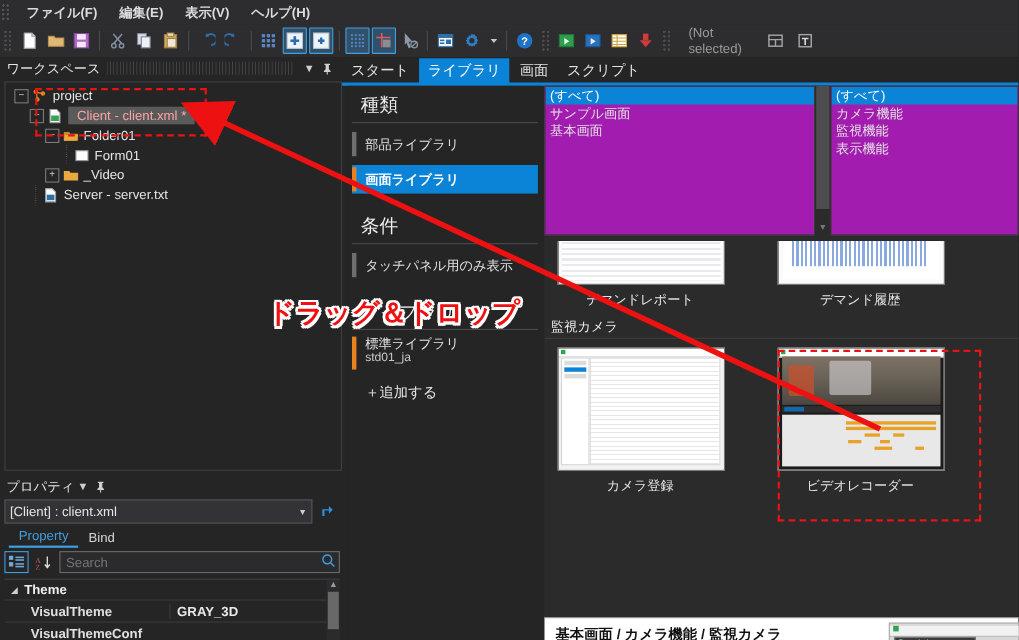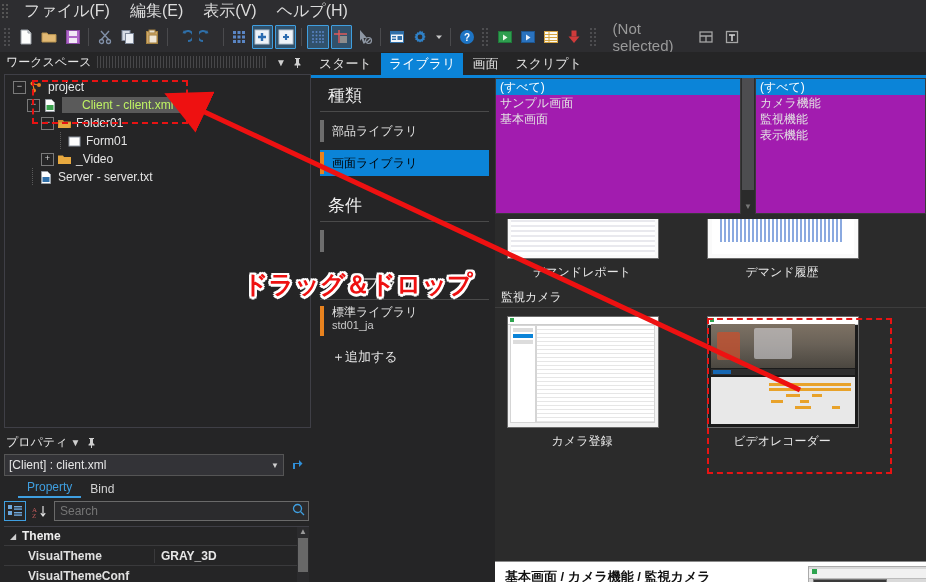--- a/index.html
+++ b/index.html
@@ -16,66 +16,66 @@
   .menubar{position:absolute;left:0;top:0;width:926px;height:22px;background:#2d2d30;display:flex;align-items:center;}
   .menubar .grip{width:14px;height:22px;background:
      radial-gradient(circle at 3px 5px,#555 1px,transparent 1.2px),
      radial-gradient(circle at 3px 9px,#555 1px,transparent 1.2px),
      radial-gradient(circle at 3px 13px,#555 1px,transparent 1.2px),
      radial-gradient(circle at 3px 17px,#555 1px,transparent 1.2px),
      radial-gradient(circle at 7px 5px,#555 1px,transparent 1.2px),
      radial-gradient(circle at 7px 9px,#555 1px,transparent 1.2px),
      radial-gradient(circle at 7px 13px,#555 1px,transparent 1.2px),
      radial-gradient(circle at 7px 17px,#555 1px,transparent 1.2px);}
-  .menuitem{padding:2px 10px;color:#dcdcdc;font-size:16px;line-height:18px;cursor:default;}
+  .menuitem{padding:2px 10px;color:#dcdcdc;font-size:12px;line-height:18px;cursor:default;font-weight:bold;}
 
   
   .toolbar{position:absolute;left:0;top:22px;width:926px;height:30px;background:#2d2d30;display:flex;align-items:center;}
   .tgrip{width:12px;height:28px;background:
      radial-gradient(circle at 3px 6px,#4d4d50 1px,transparent 1.2px),
      radial-gradient(circle at 3px 10px,#4d4d50 1px,transparent 1.2px),
      radial-gradient(circle at 3px 14px,#4d4d50 1px,transparent 1.2px),
      radial-gradient(circle at 3px 18px,#4d4d50 1px,transparent 1.2px),
      radial-gradient(circle at 3px 22px,#4d4d50 1px,transparent 1.2px),
      radial-gradient(circle at 7px 6px,#4d4d50 1px,transparent 1.2px),
      radial-gradient(circle at 7px 10px,#4d4d50 1px,transparent 1.2px),
      radial-gradient(circle at 7px 14px,#4d4d50 1px,transparent 1.2px),
      radial-gradient(circle at 7px 18px,#4d4d50 1px,transparent 1.2px),
      radial-gradient(circle at 7px 22px,#4d4d50 1px,transparent 1.2px);
      margin:0 2px;}
   .tbtn{width:22px;height:22px;display:flex;align-items:center;justify-content:center;margin:0 1px;border:1px solid transparent;border-radius:1px;}
   .tbtn.sel{border:1px solid #3f9fe0;background:#31516b;}
   .tsep{width:1px;height:18px;background:#4a4a4d;margin:0 4px;}
-  .notsel{color:#9a9a9a;font-size:15px;margin-left:12px;}
+  .notsel{color:#9a9a9a;font-size:12px;margin-left:12px;}
 
   
   .ws-title{position:absolute;left:0;top:52px;width:311px;height:20px;background:#252526;display:flex;align-items:center;}
   .ws-title .lbl{font-size:12px;color:#e6e6e6;padding-left:6px;}
   .ws-title .dotfill{flex:1;height:12px;margin:0 6px;background:
      repeating-linear-gradient(to right,#4d4d50 0 1px,transparent 1px 3px),
      repeating-linear-gradient(to bottom,transparent 0 2px,#252526 2px 4px);
      background-size:3px 4px;opacity:.85;}
   .hdr-ico{width:16px;height:16px;display:flex;align-items:center;justify-content:center;color:#cfcfcf;font-size:10px;}
 
   .tree{position:absolute;left:4px;top:74px;width:305px;height:352px;background:#252526;border:1px solid #3f3f46;overflow:hidden;}
   .trow{display:flex;align-items:center;height:18px;padding-left:4px;white-space:nowrap;font-size:12px;}
   .exp{width:11px;height:11px;border:1px solid #7a7a7a;background:#252526;color:#d0d0d0;font-size:9px;line-height:9px;text-align:center;margin-right:3px;flex:0 0 auto;}
   .ind{display:inline-block;flex:0 0 auto;}
   .tdot{flex:0 0 auto;width:12px;height:18px;background:repeating-linear-gradient(to bottom,#5a5a5a 0 1px,transparent 1px 2px);background-position:5px 0;background-size:1px 2px;background-repeat:repeat-y;}
   .ticon{width:15px;height:15px;margin-right:4px;flex:0 0 auto;}
   .tlabel{color:#e4e4e4;}
-  .tlabel.sel{background:#5a5a5a;color:#bef264;padding:1px 20px;}
+  .tlabel.sel{background:#5a5a5a;color:#fca5a5;padding:1px 8px;}
 
   
   .prop-title{position:absolute;left:0;top:432px;width:311px;height:20px;display:flex;align-items:center;}
   .prop-combo{position:absolute;left:4px;top:454px;width:278px;height:20px;background:#333337;border:1px solid #555;display:flex;align-items:center;}
   .prop-combo .val{flex:1;padding-left:4px;font-size:12px;color:#e6e6e6;}
   .prop-combo .arw{width:16px;text-align:center;color:#cfcfcf;font-size:8px;}
   .prop-goto{position:absolute;left:286px;top:454px;width:22px;height:20px;display:flex;align-items:center;justify-content:center;}
-  .ptabs{position:absolute;left:18px;top:480px;width:309px;height:18px;display:flex;align-items:flex-end;}
+  .ptabs{position:absolute;left:8px;top:480px;width:309px;height:18px;display:flex;align-items:flex-end;}
   .ptab{padding:0 9px;font-size:12px;line-height:17px;color:#d4d4d4;}
   .ptab.active{color:#3f9fe0;border-bottom:2px solid #3f9fe0;}
   .psearchrow{position:absolute;left:4px;top:500px;width:305px;height:22px;display:flex;align-items:center;}
   .psearch{flex:1;height:18px;background:#2b2b2d;border:1px solid #6a6a6a;display:flex;align-items:center;margin-left:5px;}
   .psearch input{flex:1;background:transparent;border:0;outline:none;color:#b8b8b8;font-size:12px;padding-left:5px;font-family:"Liberation Sans",sans-serif;}
   .pgrid{position:absolute;left:4px;top:526px;width:305px;height:56px;border-top:1px solid #3f3f46;overflow:hidden;}
   .pgroup{display:flex;align-items:center;height:18px;font-weight:bold;font-size:12px;color:#efefef;}
   .prow{display:flex;height:19px;align-items:center;border-top:1px solid #3a3a3c;font-size:12px;font-weight:bold;}
   .pname{width:150px;padding-left:24px;color:#e0e0e0;box-sizing:border-box;}
   .pval{flex:1;padding-left:6px;color:#e8e8e8;border-left:1px solid #3a3a3c;}
@@ -84,21 +84,21 @@
   .tabstrip{position:absolute;left:311px;top:52px;width:615px;height:24px;background:#252526;display:flex;align-items:flex-end;}
   .tab{padding:2px 8px 3px 8px;font-size:13px;color:#e2e2e2;margin-right:1px;}
   .tab.active{background:#0b84d8;color:#ffffff;}
   .tabunderline{position:absolute;left:311px;top:75px;width:615px;height:3px;background:#0b84d8;}
 
   
   .libleft{position:absolute;left:316px;top:78px;width:177px;height:504px;background:#252526;}
   .lb-h{font-size:17px;color:#f0f0f0;padding:6px 0 4px 8px;border-bottom:1px solid #4a4a4a;margin:0 4px 0 4px;}
   .lb-item{display:flex;align-items:center;height:26px;margin:6px 4px 0 4px;font-size:12px;color:#e4e4e4;}
   .lb-item .bar{width:4px;height:22px;background:#6e6e6e;margin-right:8px;}
-  .lb-item.sel{background:#0b84d8;color:#000000;}
+  .lb-item.sel{background:#0b84d8;color:#ffffff;font-weight:bold;}
   .lb-item.sel .bar{background:#e8821e;}
   .lb-item.cur .bar{background:#e8821e;}
   .lb-sub{font-size:11px;color:#c9c9c9;line-height:13px;}
   .lb-add{font-size:13px;color:#e4e4e4;padding:10px 0 0 16px;}
 
   
   .libmain{position:absolute;left:495px;top:78px;width:431px;height:504px;background:#2b2b2b;}
   .filterlists{position:absolute;left:0;top:0;width:431px;height:140px;display:flex;}
   .flist{background:#a21caf;border:1px solid #3a3a3a;box-sizing:border-box;overflow:hidden;}
   .flist .fi{height:16px;line-height:16px;padding-left:4px;font-size:12px;color:#e3e3e3;white-space:nowrap;}
@@ -540,20 +540,21 @@
       <span>部品ライブラリ</span>
     </div>
     <div class="lb-item sel">
       <span class="bar"></span>
       <span>画面ライブラリ</span>
     </div>
 
     <div class="lb-h" style="margin-top:12px">条件</div>
     <div class="lb-item">
       <span class="bar"></span>
+      <span>タッチパネル用のみ表示</span>
     </div>
 
     <div class="lb-h" style="margin-top:12px">ライブラリ</div>
     <div class="lb-item cur" style="height:32px;align-items:flex-start">
       <span class="bar" style="height:30px"></span>
       <span style="display:flex;flex-direction:column;justify-content:center">
         <span class="lb-sub" style="font-size:12px;color:#e4e4e4">標準ライブラリ</span>
         <span class="lb-sub">std01_ja</span>
       </span>
     </div>

